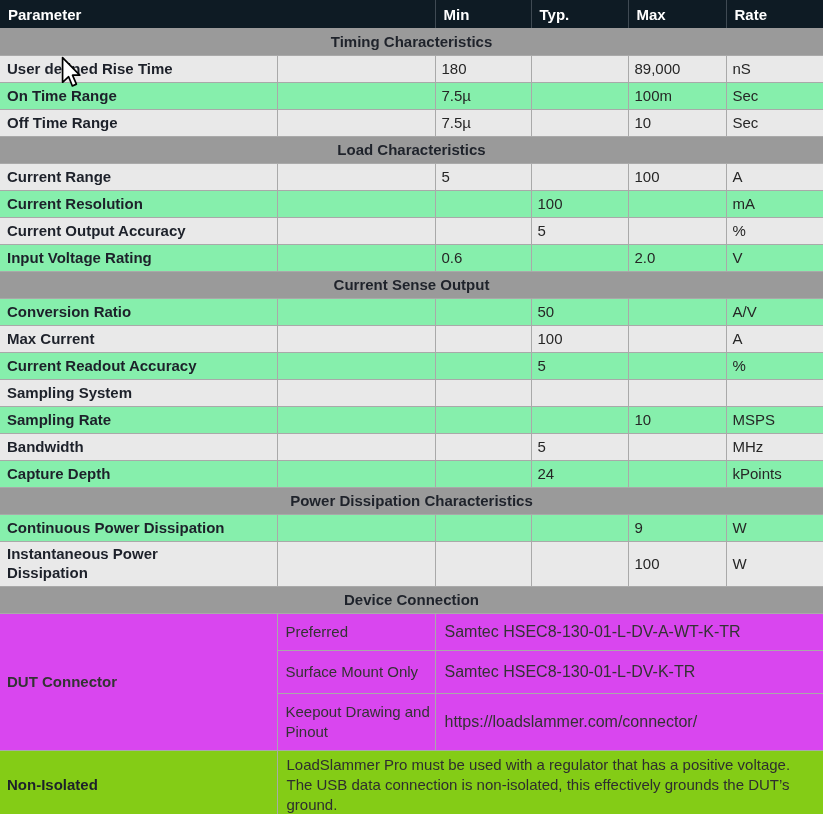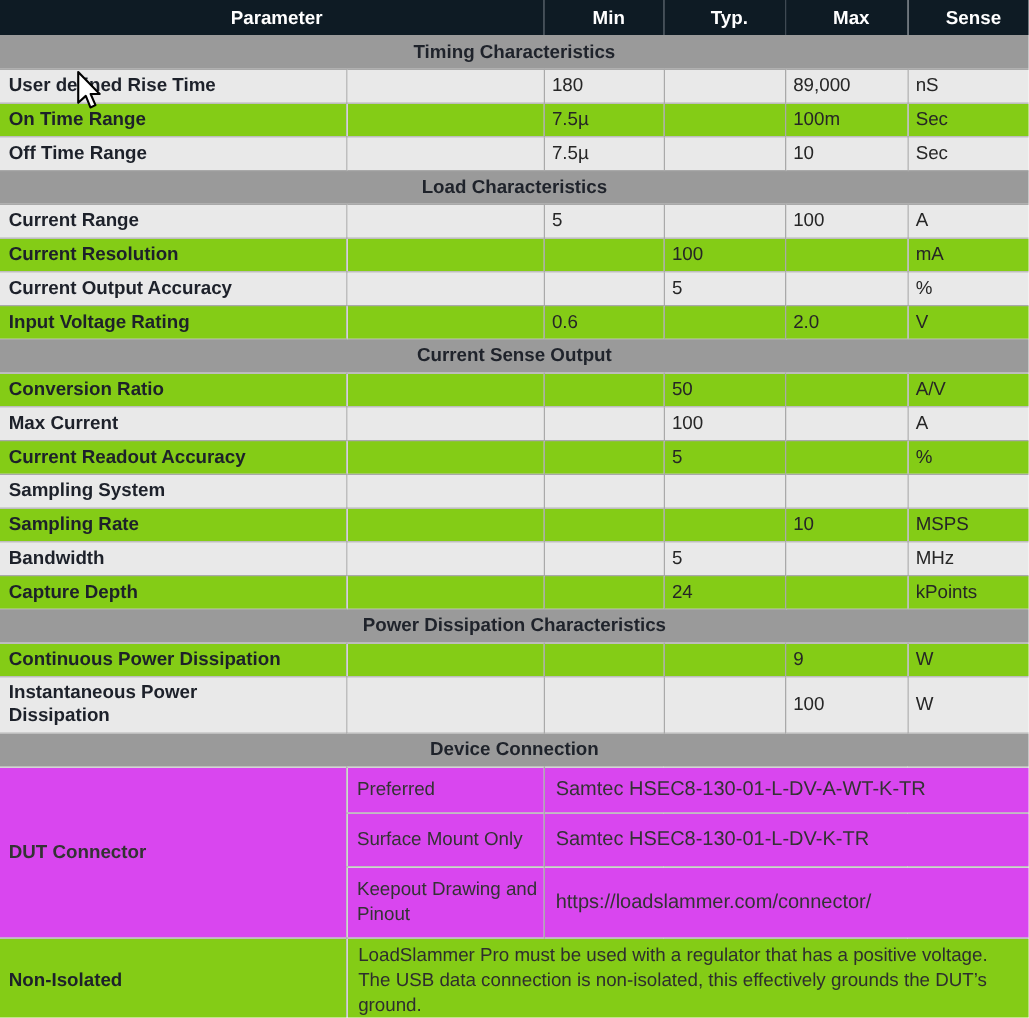--- a/index.html
+++ b/index.html
@@ -27,41 +27,41 @@
   tr.sec{height:27px;}
   tr.sec td{
     background:#9a9a9a;color:#1f232b;font-weight:bold;text-align:center;
     border:none;
     margin-top:28px;
   }
   
   tr.row{height:27px;}
   tr.row td{border:1px solid #a9a9a9;}
   tr.g td{background:#e9e9e9;}
-  tr.w td{background:#84cc16;}
+  tr.w td{background:#86efac;}
   td.p{font-weight:bold;color:#1d212a;padding-left:7px;}
   td.v{color:#262626;padding-left:6px;}
   tr.tall{height:45px;}
   tr.tall td.p{white-space:normal;padding-right:62px;line-height:1.25;margin-left:11px;}
   
   tr.d1{height:37px;} tr.d2{height:43px;} tr.d3{height:57px;}
   tr.dev td{border:1px solid #a9a9a9;background:#d946ef;color:#333333;}
   td.devlabel{padding-left:8px;white-space:normal;line-height:1.3;color:#333333;}
   td.devval{padding-left:9px;font-size:16px;color:#3a3a3a;}
   td.connector{font-weight:bold;color:#1d212a;padding-left:7px;border-bottom:1px solid #a9a9a9;}
   tr.ni{height:69px;}
   tr.ni td{border:1px solid #a9a9a9;background:#84cc16;}
   td.para{
     white-space:normal;line-height:20px;color:#2e2e2e;
     padding:4px 10px 4px 9px;vertical-align:middle;
   }
   
   table.spec tr>*:first-child{border-left:none!important;}
   table.spec tr>*:last-child{border-right:none!important;}
-  table.spec tr:first-child>*{border-top:none!important;text-align:center;}
+  table.spec tr:first-child>*{border-top:none!important;}
   table.spec tr:last-child>*{border-bottom:none!important;}
   
   .cursor{position:absolute;left:60px;top:56px;width:22px;height:32px;pointer-events:none;}
 </style>
 </head>
 <body>
 
 <table class="spec">
   <colgroup>
     <col style="width:277px">
@@ -71,21 +71,21 @@
       <col style="width:98px">
       <col style="width:97px">
   </colgroup>
 
   <tbody>
       <tr class="hdr">
     <th colspan="2">Parameter</th>
     <th class="sep">Min</th>
     <th class="sep">Typ.</th>
     <th class="sep">Max</th>
-    <th class="sep">Sense</th>
+    <th class="sep">Rate</th>
   </tr>
 
   <tr class="sec">
     <td colspan="6">Timing Characteristics</td>
   </tr>
   <tr class="row g">
     <td class="p">User defined Rise Time</td>
     <td></td>
     <td class="v">180</td>
     <td class="v"></td>

